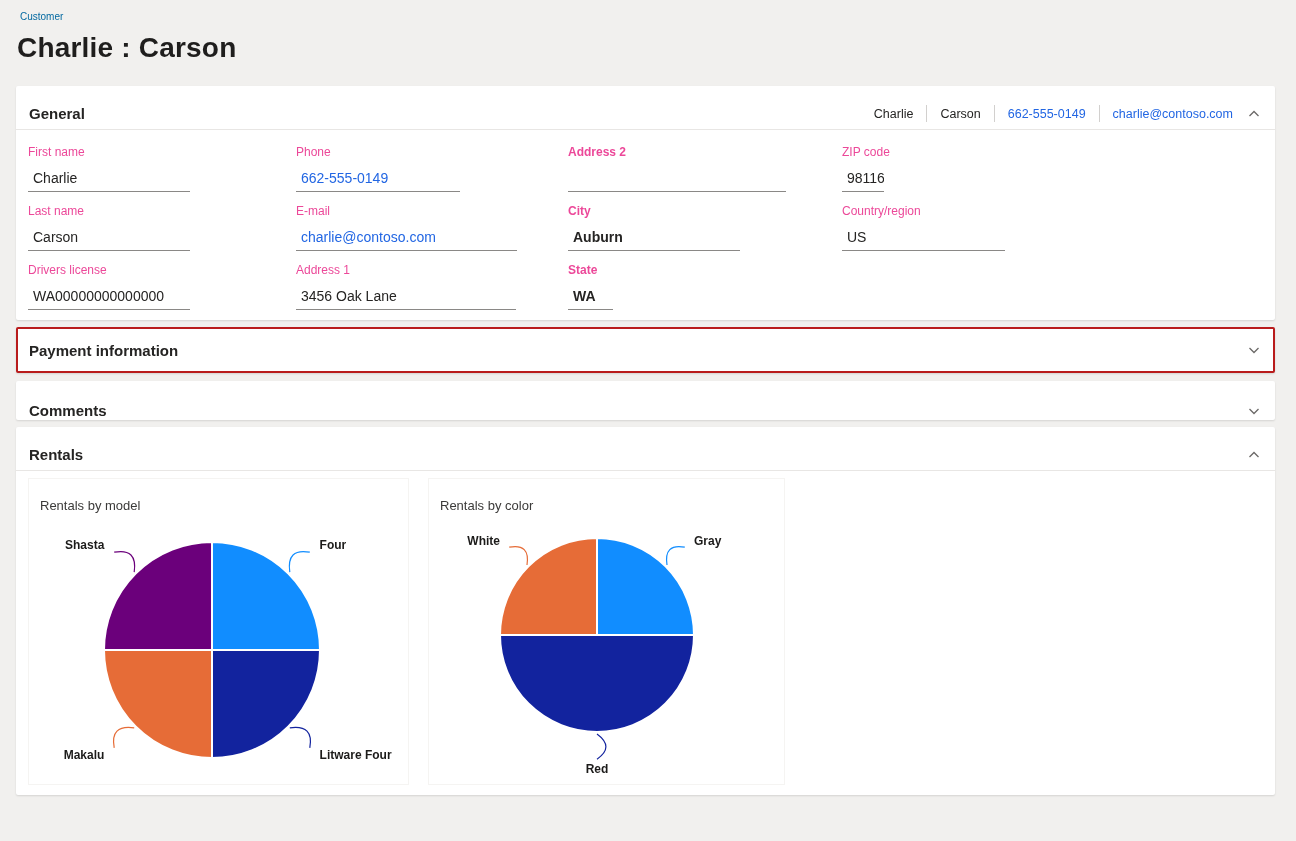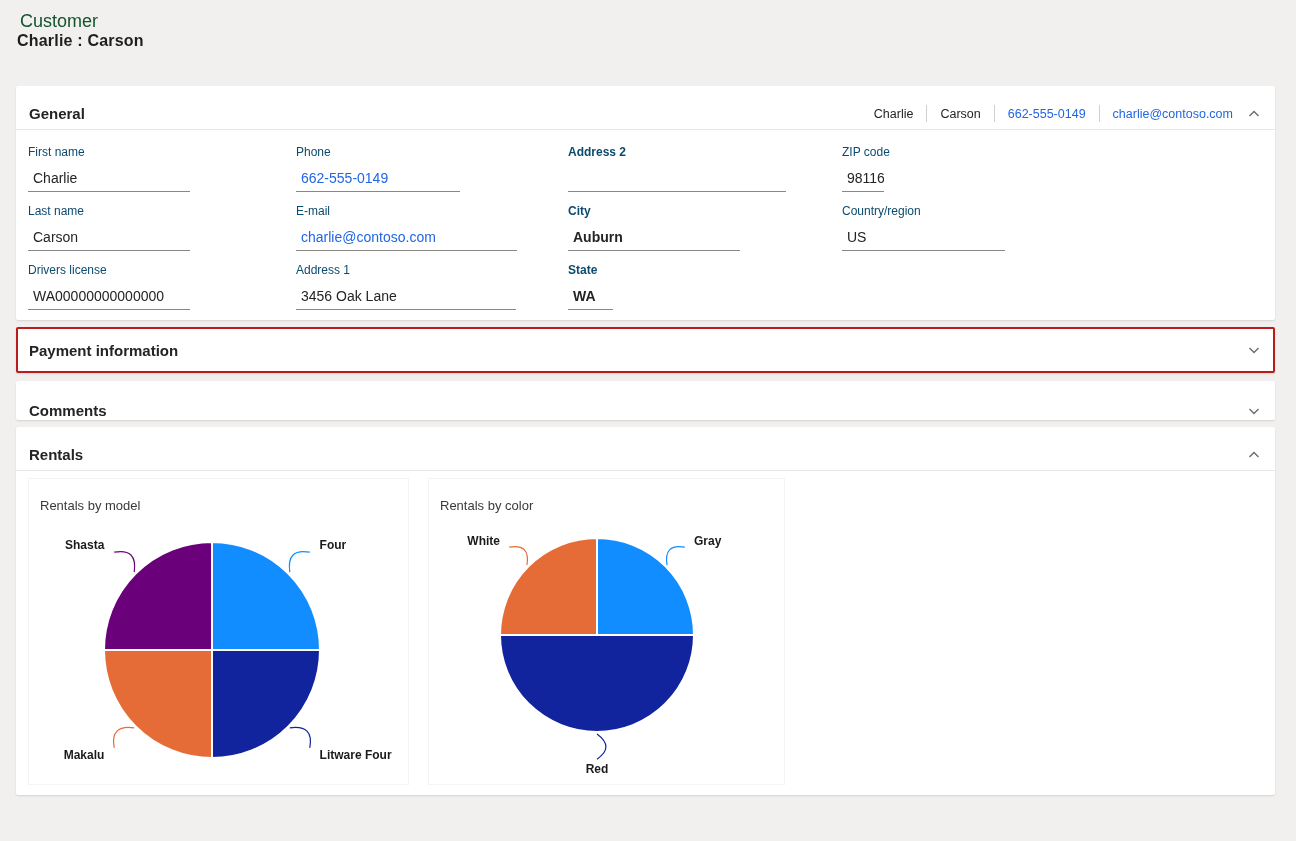--- a/index.html
+++ b/index.html
@@ -5,25 +5,25 @@
   * { margin:0; padding:0; box-sizing:border-box; }
   html,body { width:1296px; height:841px; overflow:hidden; }
   body {
     background:#f1f0ee;
     font-family:"Liberation Sans", sans-serif;
     color:#252423;
     position:relative;
   }
   .breadcrumb {
     position:absolute; left:20px; top:11px;
-    font-size:18px; color:#14532d; cursor:pointer; text-decoration:none;
+    font-size:10px; color:#0369a1; cursor:pointer; text-decoration:none;
   }
   .page-title {
     position:absolute; left:17px; top:32px;
-    font-size:16px; font-weight:700; color:#1f1e1d; letter-spacing:0.2px;
+    font-size:28px; font-weight:700; color:#1f1e1d; letter-spacing:0.2px;
   }
   .content { position:absolute; left:16px; top:86px; width:1259px; }
   .card {
     background:#ffffff;
     box-shadow:0 1px 2px rgba(0,0,0,0.12);
     border-radius:2px;
   }
   .card-header {
     height:44px; display:flex; align-items:center;
     padding:12px 14px 0 13px; cursor:pointer;
@@ -37,21 +37,21 @@
   .chev { margin-left:14px; display:flex; align-items:center; flex:0 0 auto; }
   .card-header .chev:first-of-type { }
   
   .general-body { position:relative; height:190px; }
   .fcol { position:absolute; top:16px; }
   .fcol.c1 { left:12px; }
   .fcol.c2 { left:280px; }
   .fcol.c3 { left:552px;font-weight:bold; }
   .fcol.c4 { left:826px; }
   .field { margin-bottom:13px; }
-  .flabel { font-size:12px; color:#0c4a6e; margin-bottom:7px; line-height:13px; }
+  .flabel { font-size:12px; color:#ec4899; margin-bottom:7px; line-height:13px; }
   .fvalue {
     font-size:14px; color:#252423; height:26px; line-height:24px;
     padding-left:5px; border-bottom:1px solid #8a8886;
     white-space:nowrap; overflow:hidden; cursor:text;
   }
   .fvalue.link { color:#2266e3; }
   
   .card.payment { margin-top:7px; height:46px; border:2px solid #b91c1c; }
   .card.payment .card-header { height:42px; padding:0 12px 0 11px; }
   .card.comments { margin-top:8px; height:39px; }

